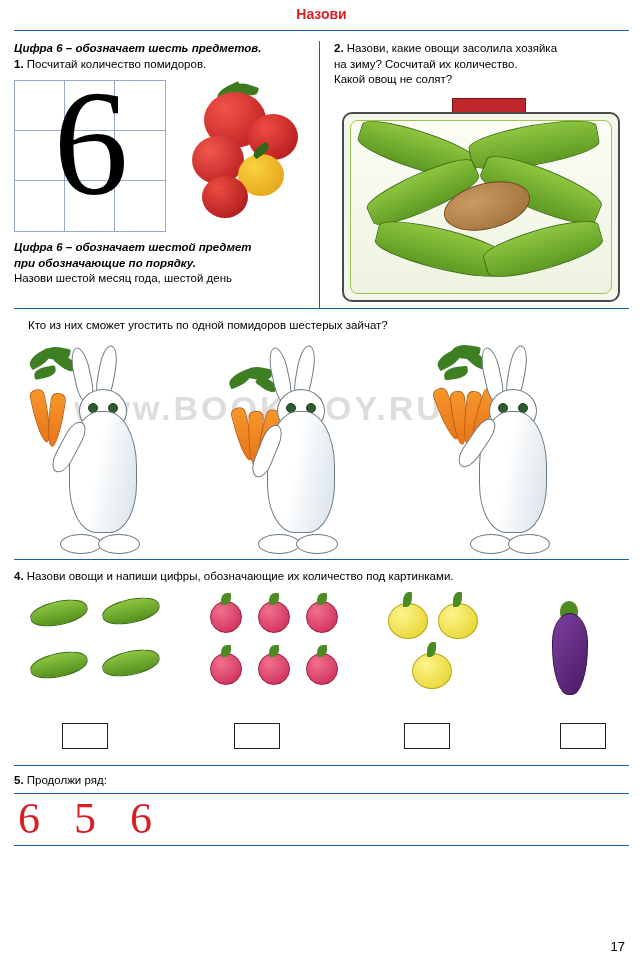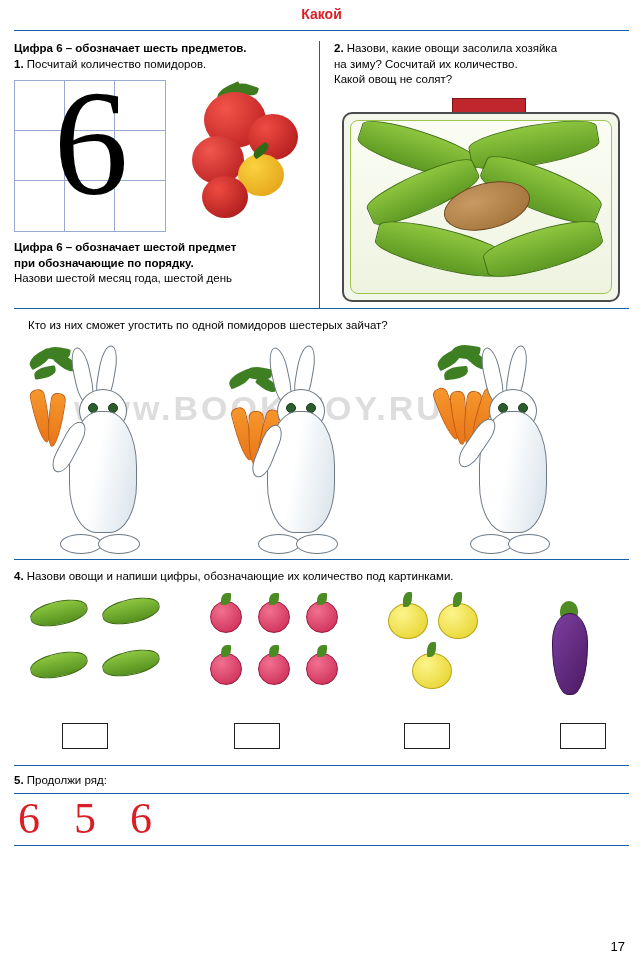--- a/index.html
+++ b/index.html
@@ -59,21 +59,21 @@
   }
   .col-right {
     flex: 1;
     padding-left: 8px;
     box-sizing: border-box;
   }
   .txt {
     font-size: 11.5px;
     line-height: 1.35;
   }
-  .txt b { font-weight: bold; }
+  .txt b { font-weight: bold; font-style: italic; }
   .num { font-weight: bold; }
   .grid-and-tomatoes {
     display: flex;
     align-items: flex-start;
     margin-top: 8px;
   }
   
   .grid6 {
     width: 152px;
     height: 152px;
@@ -347,21 +347,21 @@
     bottom: 12px;
     font-size: 13px;
     margin-top: 20px;
   }
 </style>
 </head>
 <body>
 
 <div class="page">
 
-  <div class="subtitle">Какой</div>
+  <div class="subtitle">Назови</div>
 
   <hr class="hr" style="margin-top:8px">
 
   <div class="top-row">
 
     <div class="col-left">
       <div class="txt"><b>Цифра 6 – обозначает шесть предметов.</b></div>
       <div class="txt">
         <span class="num">1.</span>
         <span>Посчитай количество помидоров.</span>

